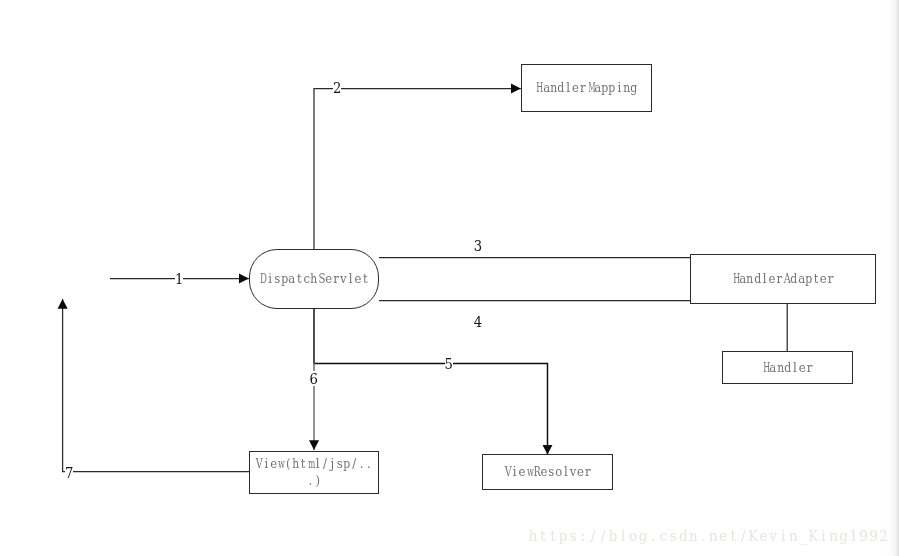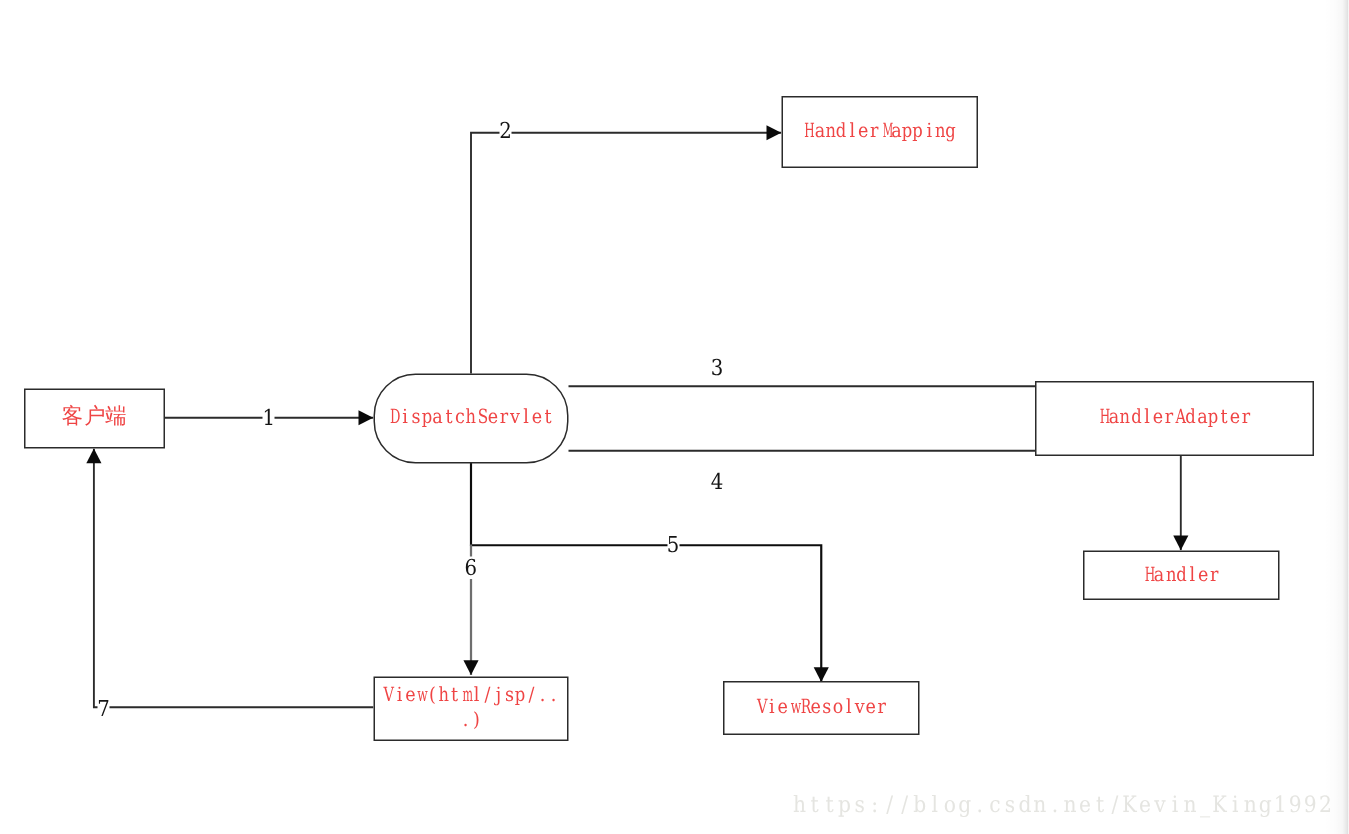--- a/index.html
+++ b/index.html
@@ -40,21 +40,21 @@
   .node {
     position: absolute;
     box-sizing: border-box;
     border: 1px solid #2b2b2b;
     background: #ffffff;
     display: flex;
     flex-direction: column;
     align-items: center;
     justify-content: center;
     text-align: center;
-    color: #ef4444;
+    color: #737373;
     font-family: "DejaVu Serif", serif;
     font-stretch: condensed;
     font-size: 13px;
     line-height: 17px;
     white-space: pre;
   }
   .node .mline { display: block; position: relative; top: -0.5px; }
   .mrow { display: block; white-space: pre; }
   .node .mline .mrow { display: block; white-space: pre; }
   .node .mline .mrow > span { display: inline-block; width: 7.33px; text-align: center; }
@@ -110,37 +110,34 @@
 
     <path d="M 787.2 303 V 366.8" fill="none" stroke="#2b2b2b" stroke-width="1.25" marker-end="url(#ah)"></path>
 
     <path d="M 314 308 V 363.5 H 547.5 V 454.6" fill="none" stroke="#0d0d0d" stroke-width="1.45" marker-end="url(#ah)"></path>
 
     <path d="M 314 363 V 450" fill="none" stroke="#6e6e6e" stroke-width="1.5" marker-end="url(#ah)"></path>
 
     <path d="M 249 471.5 H 62.6 V 299" fill="none" stroke="#2b2b2b" stroke-width="1.25" marker-end="url(#ah)"></path>
   </svg>
 
-  <div class="node cjk" style="left:16px; top:259px; width:94px; height:40px;">
-    <span class="mline"><span class="mrow"><span style="transform: scaleX(0.983);">客</span><span style="transform: scaleX(0.983);">户</span><span style="transform: scaleX(0.983);">端</span></span></span>
-  </div>
 
   <div class="node" style="left:249px; top:249px; width:130px; height:60px;border-radius:28px;">
     <span class="mline"><span class="mrow"><span style="transform: scaleX(0.743);">D</span><span>i</span><span>s</span><span style="transform: scaleX(0.932);">p</span><span style="transform: scaleX(0.999);">a</span><span>t</span><span>c</span><span style="transform: scaleX(0.925);">h</span><span style="transform: scaleX(0.871);">S</span><span>e</span><span>r</span><span>v</span><span>l</span><span>e</span><span>t</span></span></span>
   </div>
 
   <div class="node" style="left:521px; top:64px; width:131px; height:48px;">
     <span class="mline"><span class="mrow"><span style="transform: scaleX(0.684);">H</span><span style="transform: scaleX(0.999);">a</span><span style="transform: scaleX(0.925);">n</span><span style="transform: scaleX(0.932);">d</span><span>l</span><span>e</span><span>r</span><span style="transform: scaleX(0.582);">M</span><span style="transform: scaleX(0.999);">a</span><span style="transform: scaleX(0.932);">p</span><span style="transform: scaleX(0.932);">p</span><span>i</span><span style="transform: scaleX(0.925);">n</span><span style="transform: scaleX(0.932);">g</span></span></span>
   </div>
 
   <div class="node" style="left:690px; top:254px; width:186px; height:50px;">
     <span class="mline"><span class="mrow"><span style="transform: scaleX(0.684);">H</span><span style="transform: scaleX(0.999);">a</span><span style="transform: scaleX(0.925);">n</span><span style="transform: scaleX(0.932);">d</span><span>l</span><span>e</span><span>r</span><span style="transform: scaleX(0.826);">A</span><span style="transform: scaleX(0.932);">d</span><span style="transform: scaleX(0.999);">a</span><span style="transform: scaleX(0.932);">p</span><span>t</span><span>e</span><span>r</span></span></span>
   </div>
 
-  <div class="node" style="left:722px; top:367px; width:131px; height:33px;">
+  <div class="node" style="left:722px; top:351px; width:131px; height:33px;">
     <span class="mline"><span class="mrow"><span style="transform: scaleX(0.684);">H</span><span style="transform: scaleX(0.999);">a</span><span style="transform: scaleX(0.925);">n</span><span style="transform: scaleX(0.932);">d</span><span>l</span><span>e</span><span>r</span></span></span>
   </div>
 
   <div class="node" style="left:249px; top:451px; width:130px; height:43px;">
     <span class="mline"><span class="mrow"><span style="transform: scaleX(0.826);">V</span><span>i</span><span>e</span><span style="transform: scaleX(0.697);">w</span><span>(</span><span style="transform: scaleX(0.925);">h</span><span>t</span><span style="transform: scaleX(0.629);">m</span><span>l</span><span>/</span><span>j</span><span>s</span><span style="transform: scaleX(0.932);">p</span><span>/</span><span>.</span><span>.</span></span><span class="mrow"><span>.</span><span>)</span></span></span>
   </div>
 
   <div class="node" style="left:482px; top:454px; width:131px; height:36px;">
     <span class="mline"><span class="mrow"><span style="transform: scaleX(0.826);">V</span><span>i</span><span>e</span><span style="transform: scaleX(0.697);">w</span><span style="transform: scaleX(0.792);">R</span><span>e</span><span>s</span><span style="transform: scaleX(0.99);">o</span><span>l</span><span>v</span><span>e</span><span>r</span></span></span>
   </div>

